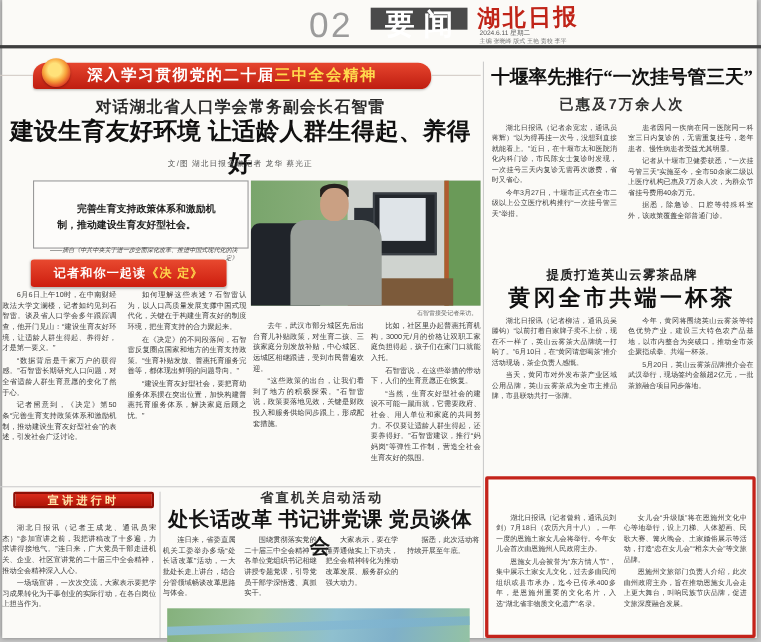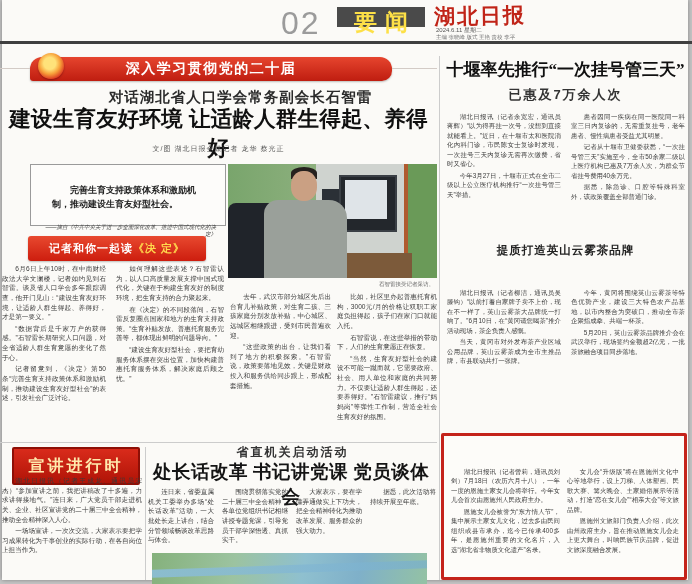--- a/index.html
+++ b/index.html
@@ -3,38 +3,38 @@
 <meta charset="utf-8">
 <style>
   html,body{margin:0;padding:0;background:#c8c8c8;font-family:"Liberation Sans","DejaVu Sans",sans-serif;}
   .stage{position:relative;width:692px;height:584px;background:#c4c4c4;overflow:hidden;}
   .paper{position:absolute;left:2px;top:0;width:686px;height:580px;background:#fbfaf7;box-shadow:0 0 4px rgba(0,0,0,.35);}
   .abs{position:absolute;}
   .serif{font-family:"Liberation Serif","DejaVu Serif",serif;}
   .center{text-align:center;}
   
   .page-num{left:281px;top:5px;font-size:32px;color:#9b9b9b;letter-spacing:2px;}
-  .section-box{left:337px;top:7px;width:88px;height:20px;background:#4a4a4a;color:#fde047;
-    font-size:23px;font-weight:bold;line-height:31px;text-align:center;letter-spacing:8px;text-indent:8px;}
+  .section-box{left:337px;top:7px;width:88px;height:20px;background:#4a4a4a;color:#ffffff;
+    font-size:27px;font-weight:bold;line-height:31px;text-align:center;letter-spacing:8px;text-indent:8px;}
   .masthead{left:434px;top:2px;font-size:21px;font-weight:bold;color:#c02418;
     font-family:"Liberation Serif","DejaVu Serif",serif;letter-spacing:2px;transform:rotate(-1deg);}
   .dateline{left:436px;top:26px;font-size:6px;color:#555;}
   .staffline{left:436px;top:34px;font-size:5.5px;color:#777;}
   .header-rule{left:0;top:41px;width:692px;height:3px;background:#3f3f3f;}
   
   .theme-banner{left:30px;top:57px;width:362px;height:24px;border-radius:12px 12px 10px 3px;
     background:linear-gradient(180deg,#e6452e,#bf1d10);display:flex;align-items:center;justify-content:center;
     color:#fff;font-size:14px;font-weight:bold;letter-spacing:1.5px;box-shadow:0 1px 2px rgba(0,0,0,.25);}
   .theme-banner .yellow{color:#ffd94d;}
   .torch{position:absolute;left:8px;top:-4px;width:26px;height:26px;border-radius:50%;
     background:radial-gradient(circle at 45% 40%,#ffe27a 0 28%,#f7a13a 50%,#dc3a22 75%,#bf1d10 100%);
     box-shadow:0 1px 2px rgba(0,0,0,.3);}
   .banner-line{top:68px;height:1px;background:#d3cbc6;}
   
-  .kicker-main{left:0;top:88px;width:437px;font-size:14.5px;font-weight:700;color:#2b2b2b;letter-spacing:1px;padding-left:22px;}
+  .kicker-main{left:0;top:88px;width:437px;font-size:14.5px;font-weight:700;color:#2b2b2b;letter-spacing:1px;}
   .headline-main{left:0;top:104px;width:437px;font-size:21.5px;font-weight:900;color:#101010;letter-spacing:0.2px;}
   .byline{left:0;top:144px;width:437px;font-size:7px;color:#555;letter-spacing:1px;}
   
   .quote-box{left:30px;top:164px;width:196px;height:62px;border:1px solid #9a9a9a;background:#fdfcfa;
     box-sizing:border-box;padding:7px 9px 5px;}
   .quote-text{font-size:9px;font-weight:bold;color:#222;line-height:1.55;text-indent:2em;margin:12px;}
   .quote-source{font-size:5.5px;color:#444;font-style:italic;text-align:right;margin-top:4px;}
   .read-banner{left:28px;top:236px;width:178px;height:25px;border-radius:3px;
     background:linear-gradient(180deg,#e8492f,#cd1d0e);display:flex;align-items:center;justify-content:center;
     color:#fff;font-size:11px;font-weight:bold;letter-spacing:1px;box-shadow:0 1px 2px rgba(0,0,0,.25);}
@@ -57,22 +57,22 @@
   .col p{margin:0 0 2px;text-indent:2em;font-size:6.6px;line-height:1.46;}
   .c1{left:2px;top:264px;width:104px;height:176px;}
   .c2{left:116px;top:264px;width:108px;height:176px;}
   .c3{left:230px;top:292px;width:101px;height:148px;}
   .c4{left:337px;top:292px;width:100px;height:148px;}
   
   .hline-left{left:0;top:442px;width:437px;height:1px;background:#ccc;}
   .vline-main{left:439px;top:56px;width:1px;height:524px;background:#ccc;}
   .vline-bottom{left:145px;top:447px;width:1px;height:133px;background:#ccc;}
   
-  .lecture-tag{left:12px;top:447px;width:128px;height:38px;border:2px solid #8e0f06;border-radius:2px;
-    background:linear-gradient(180deg,#d92b1b,#b01407);color:#ffe9ad;font-size:16px;font-weight:bold;
+  .lecture-tag{left:12px;top:447px;width:128px;height:15px;border:2px solid #8e0f06;border-radius:2px;
+    background:linear-gradient(180deg,#d92b1b,#b01407);color:#ffe9ad;font-size:10px;font-weight:bold;
     letter-spacing:3px;display:flex;align-items:center;justify-content:center;box-sizing:border-box;}
   .lecture-col{left:2px;top:476px;width:140px;height:106px;}
   
   .party-kicker{left:148px;top:444px;width:289px;font-size:12px;font-weight:600;color:#333;letter-spacing:2px;}
   .party-headline{left:145px;top:459px;width:292px;font-size:18.5px;font-weight:900;color:#141414;letter-spacing:0.5px;}
   .pc1{left:148px;top:487px;width:66px;height:60px;}
   .pc2{left:222px;top:487px;width:66px;height:60px;}
   .pc3{left:296px;top:487px;width:66px;height:60px;}
   .pc4{left:370px;top:487px;width:66px;height:60px;}
   .bottom-photo{left:152px;top:553px;width:275px;height:31px;
@@ -105,20 +105,21 @@
   <div class="abs page-num">02</div>
   <div class="abs section-box">要闻</div>
   <div class="abs masthead">湖北日报</div>
   <div class="abs dateline">2024.6.11 星期二</div>
   <div class="abs staffline">主编 张晓峰 版式 王艳 责校 李平</div>
   <div class="abs header-rule"></div>
 
   <div class="abs theme-banner">
     <span class="torch"></span>
     <span>深入学习贯彻党的二十届</span>
+    <span class="yellow">三中全会精神</span>
   </div>
   <div class="abs banner-line" style="left:0;width:30px;"></div>
   <div class="abs banner-line" style="left:392px;width:45px;"></div>
 
   <div class="abs kicker-main center">对话湖北省人口学会常务副会长石智雷</div>
   <div class="abs headline-main center">建设生育友好环境 让适龄人群生得起、养得好</div>
   <div class="abs byline center">文/图 湖北日报全媒记者 龙华 蔡光正</div>
 
   <div class="abs quote-box">
     <p class="quote-text">完善生育支持政策体系和激励机制，推动建设生育友好型社会。</p>
@@ -198,20 +199,21 @@
       <p>湖北日报讯（记者余宽宏，通讯员蒋辉）“以为得再挂一次号，没想到直接就能看上。”近日，在十堰市太和医院消化内科门诊，市民陈女士复诊时发现，一次挂号三天内复诊无需再次缴费，省时又省心。</p>
       <p>今年3月27日，十堰市正式在全市二级以上公立医疗机构推行“一次挂号管三天”举措。</p>
     </div>
   <div class="rc s2">
       <p>患者因同一疾病在同一医院同一科室三日内复诊的，无需重复挂号，老年患者、慢性病患者受益尤其明显。</p>
       <p>记者从十堰市卫健委获悉，“一次挂号管三天”实施至今，全市50余家二级以上医疗机构已惠及7万余人次，为群众节省挂号费用40余万元。</p>
       <p>据悉，除急诊、口腔等特殊科室外，该政策覆盖全部普通门诊。</p>
     </div>
 
   <div class="abs hg-kicker center">提质打造英山云雾茶品牌</div>
+  <div class="abs hg-headline center serif">黄冈全市共端一杯茶</div>
   <div class="rc h1c">
       <p>湖北日报讯（记者柳洁，通讯员吴滕钩）“以前打着自家牌子卖不上价，现在不一样了，英山云雾茶大品牌统一打响了。”6月10日，在“黄冈请您喝茶”推介活动现场，茶企负责人感慨。</p>
       <p>当天，黄冈市对外发布茶产业区域公用品牌，英山云雾茶成为全市主推品牌，市县联动共打一张牌。</p>
     </div>
   <div class="rc h2c">
       <p>今年，黄冈将围绕英山云雾茶等特色优势产业，建设三大特色农产品基地，以市内整合为突破口，推动全市茶企聚指成拳、共端一杯茶。</p>
       <p>5月20日，英山云雾茶品牌推介会在武汉举行，现场签约金额超2亿元，一批茶旅融合项目同步落地。</p>
     </div>
 
   <div class="abs enshi-box"></div>

